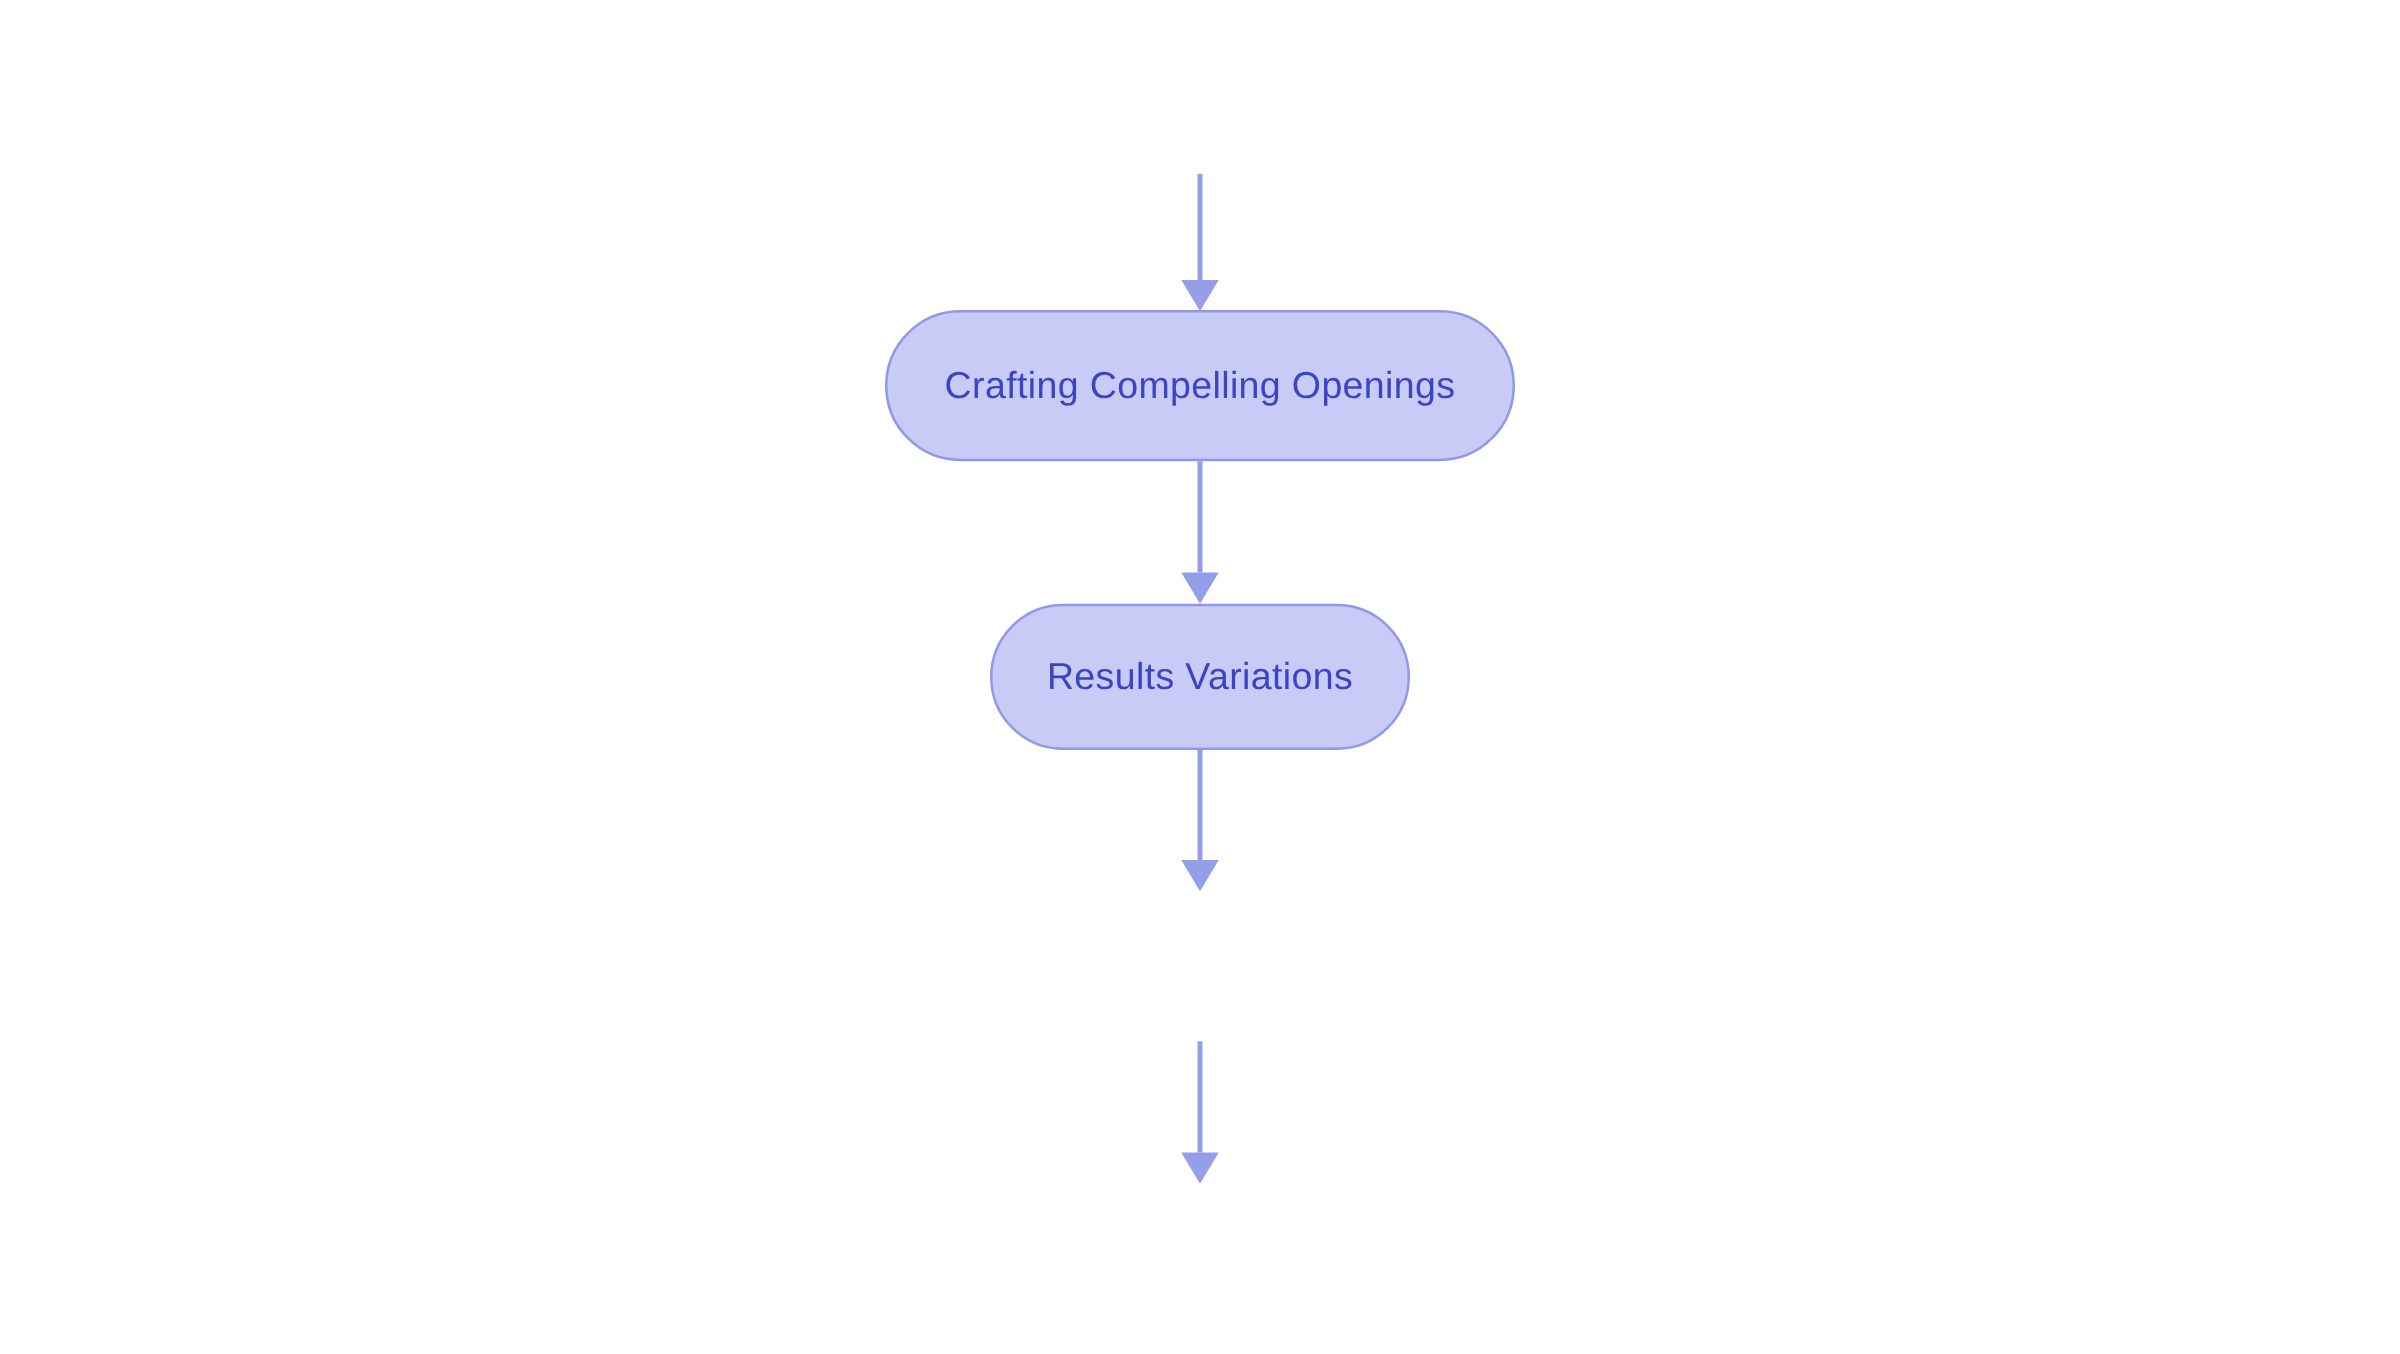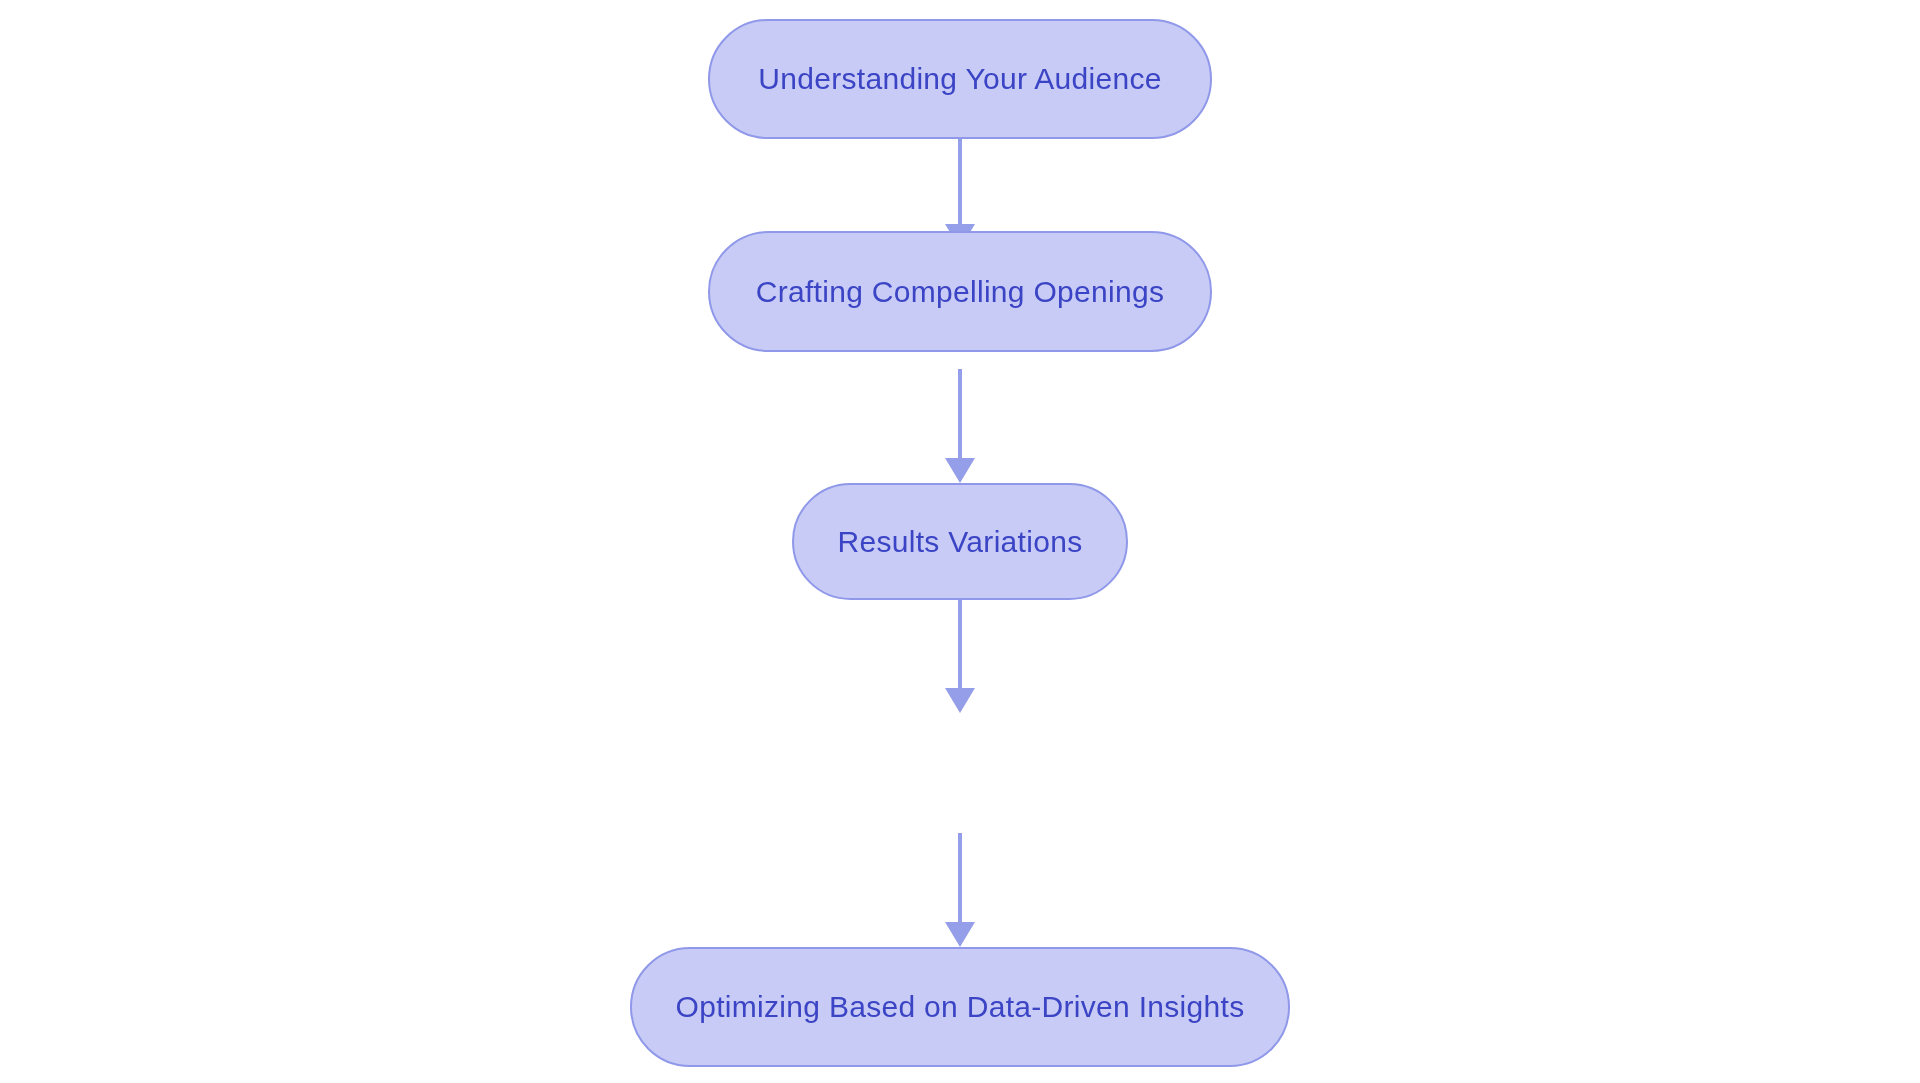--- a/index.html
+++ b/index.html
@@ -27,21 +27,21 @@
     border: 2px solid var(--node-border, #9098e9);
     border-radius: 62px;
     color: var(--text-color, #3b44c4);
     font-size: 30px;
     font-weight: 400;
     letter-spacing: 0.3px;
     white-space: nowrap;
     text-align: center;
   }
   .node-0 { top: 19px;  width: 504px; height: 120px; }
-  .node-1 { top: 231px; width: 504px; height: 121px; }
+  .node-1 { top: 248px; width: 504px; height: 121px; }
   .node-2 { top: 483px; width: 336px; height: 117px; }
   .node-3 { top: 713px; width: 336px; height: 120px; }
   .node-4 { top: 947px; width: 660px; height: 120px; }
 
   .arrow {
     position: absolute;
     left: 50%;
     transform: translateX(-50%);
     width: 30px;
     display: flex;
@@ -63,23 +63,20 @@
   .arrow-0 { top: 139px; height: 110px; }
   .arrow-1 { top: 369px; height: 114px; }
   .arrow-2 { top: 600px; height: 113px; }
   .arrow-3 { top: 833px; height: 114px; }
 </style>
 </head>
 <body>
 
 <div class="canvas">
 
-  <div class="node node-0">
-    <span>Understanding Your Audience</span>
-  </div>
 
   <div class="arrow arrow-0">
     <span class="shaft"></span>
     <span class="head"></span>
   </div>
 
   <div class="node node-1">
     <span>Crafting Compelling Openings</span>
   </div>
 
@@ -96,17 +93,14 @@
     <span class="shaft"></span>
     <span class="head"></span>
   </div>
 
 
   <div class="arrow arrow-3">
     <span class="shaft"></span>
     <span class="head"></span>
   </div>
 
-  <div class="node node-4">
-    <span>Optimizing Based on Data-Driven Insights</span>
-  </div>
 
 </div>
 
 </body></html>

